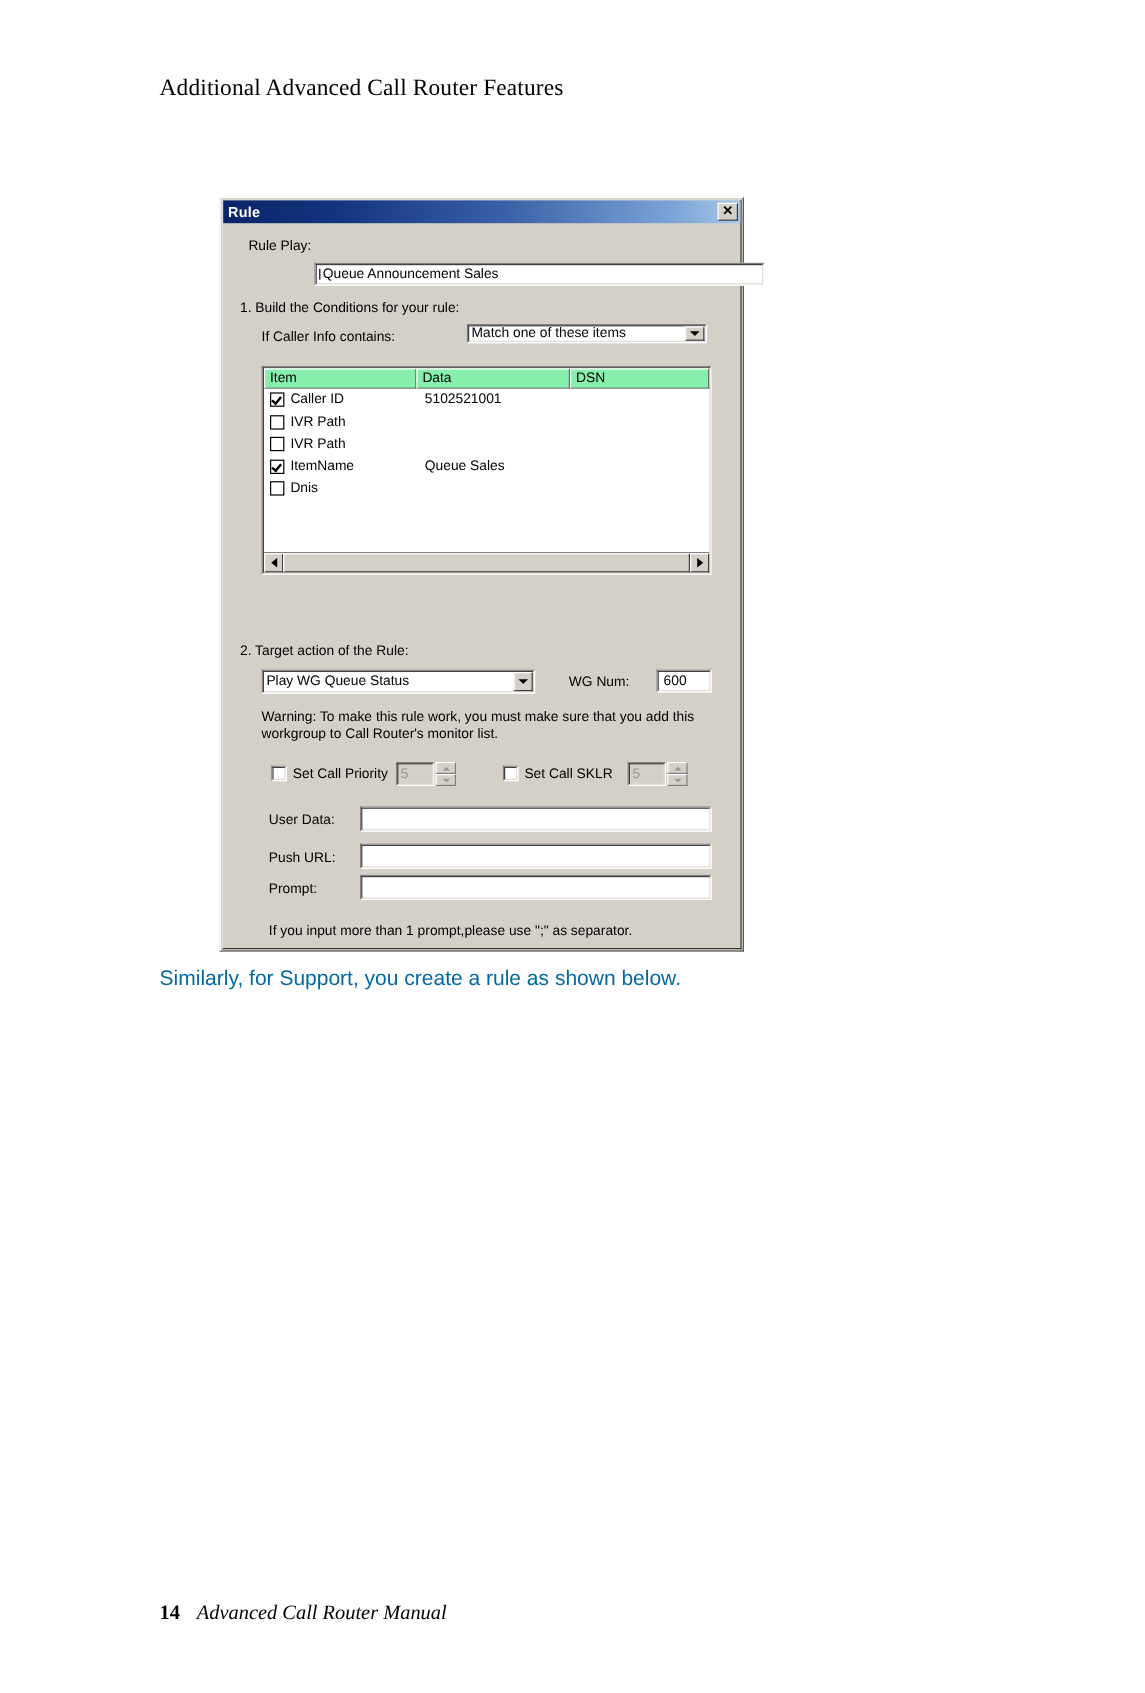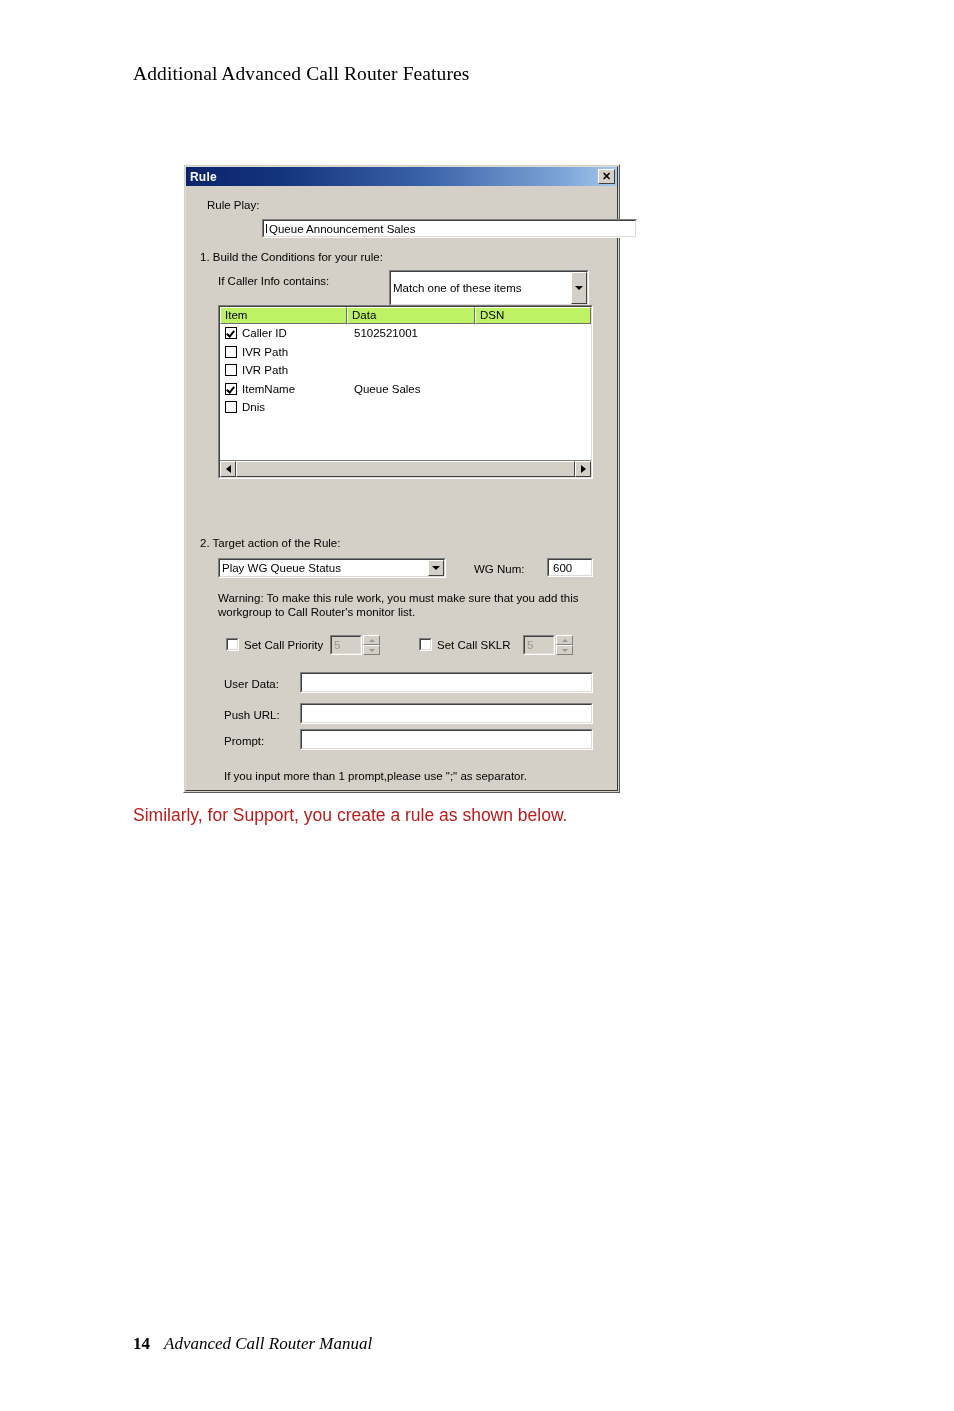--- a/index.html
+++ b/index.html
@@ -25,21 +25,21 @@
     color: #000;
     white-space: nowrap;
     letter-spacing: .1px;
   }
   .body-text {
     position: absolute;
     left: 133px;
     top: 805px;
     font-family: "Liberation Sans", sans-serif;
     font-size: 17.5px;
-    color: #b91c1c;
+    color: #0369a1;
     white-space: nowrap;
   }
   .page-footer {
     position: absolute;
     left: 133px;
     top: 1334px;
     font-family: "Liberation Serif", serif;
     font-size: 17px;
     color: #000;
     white-space: nowrap;
@@ -246,21 +246,21 @@
     background: #ffffff;
   }
   .lb-header {
     position: absolute;
     left: 0; top: 0; right: 0;
     height: 17px;
     display: flex;
     background: #d4d0c8;
   }
   .col-head {
-    background: #bef264;
+    background: #86efac;
     border-top: 1px solid #ffffff;
     border-left: 1px solid #ffffff;
     border-right: 1px solid #6f6f6f;
     border-bottom: 1px solid #6f6f6f;
     box-sizing: border-box;
     font-size: 11.5px;
     color: #000;
     padding-left: 4px;
     line-height: 15px;
     white-space: nowrap;
@@ -491,21 +491,21 @@
     <div class="sunken" style="left:32px; top:33px; width:375px; height:19px;margin-left:44px;">
       <div class="sunken-in">
         <div class="caret"></div>
         <div class="field-text" style="left:5px;">Queue Announcement Sales</div>
       </div>
     </div>
 
     <div class="lbl" style="left:14px; top:65px;">1. Build the Conditions for your rule:</div>
     <div class="lbl" style="left:32px; top:89px;">If Caller Info contains:</div>
 
-    <div class="combo" style="left:203px; top:84px; width:200px; height:36px;">
+    <div class="combo" style="left:203px; top:84px; width:200px; height:16px;">
       <div class="combo-face">
         <div class="combo-face-in"></div>
       </div>
       <div class="combo-value">Match one of these items</div>
       <div class="combo-arrow">
           <span class="tri-down"></span>
         </div>
     </div>
 
     <div class="listbox" style="left:32px; top:119px; width:375px; height:174px;">

